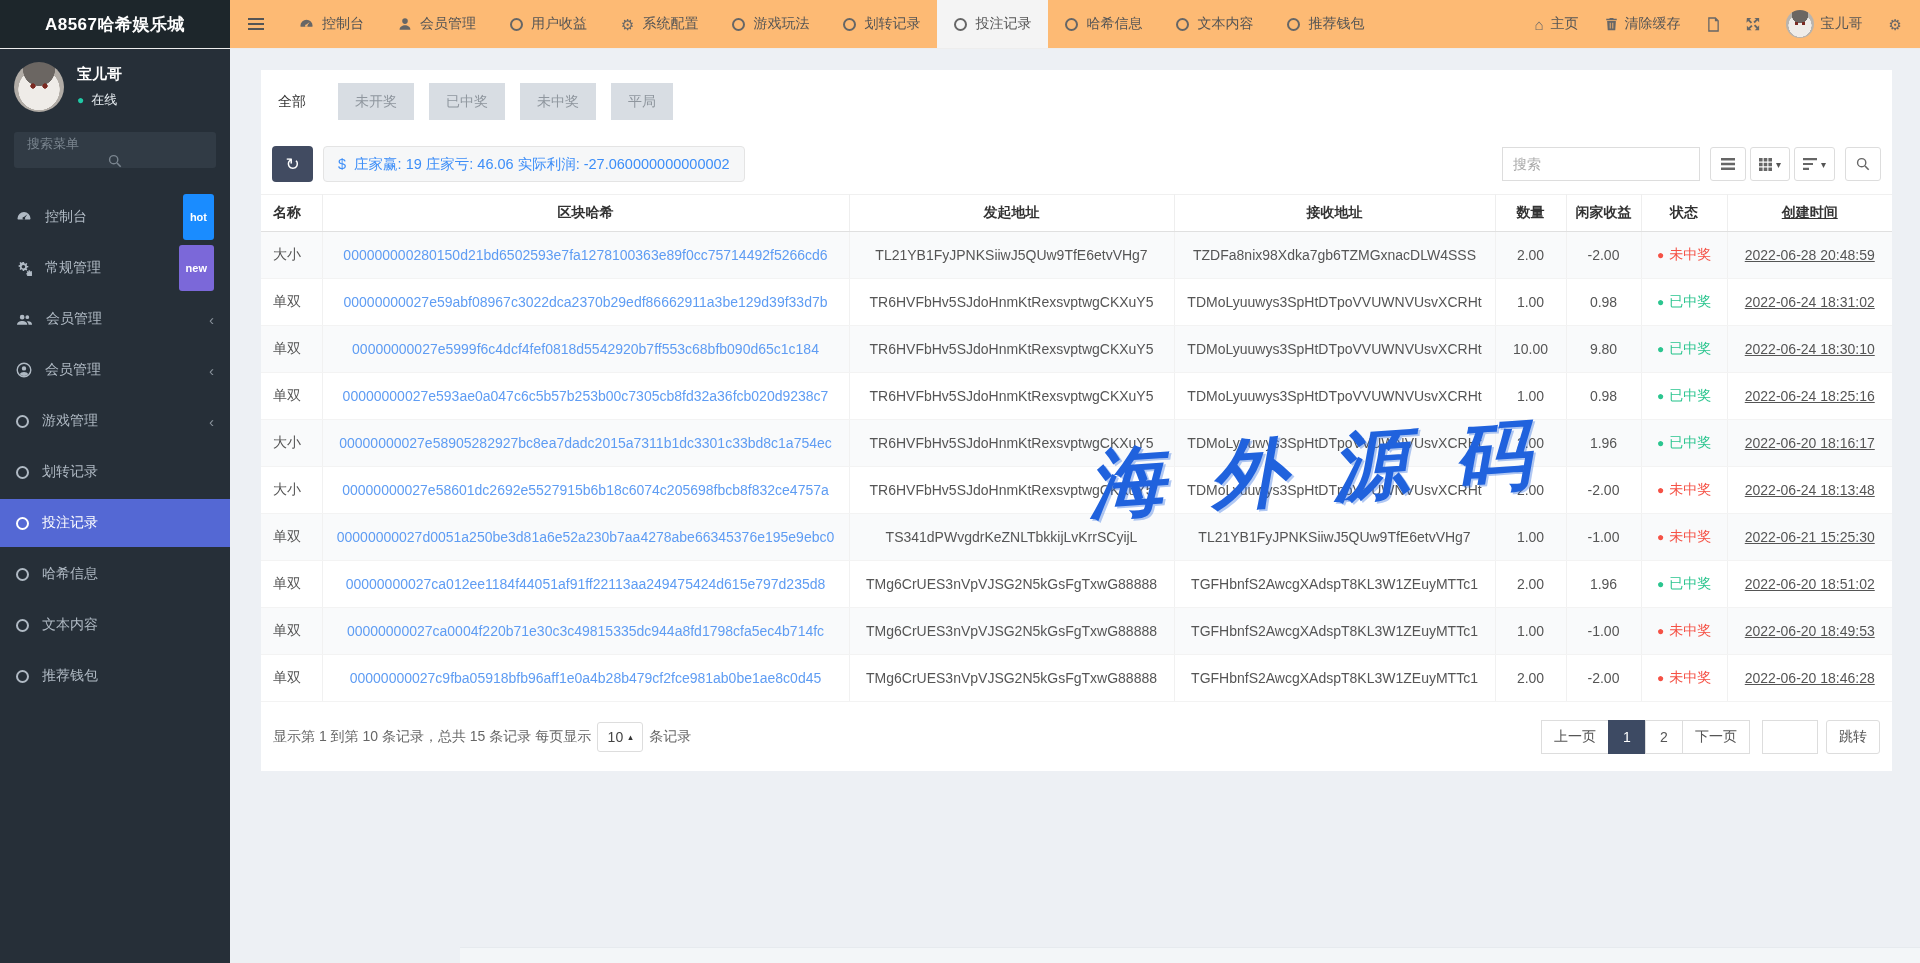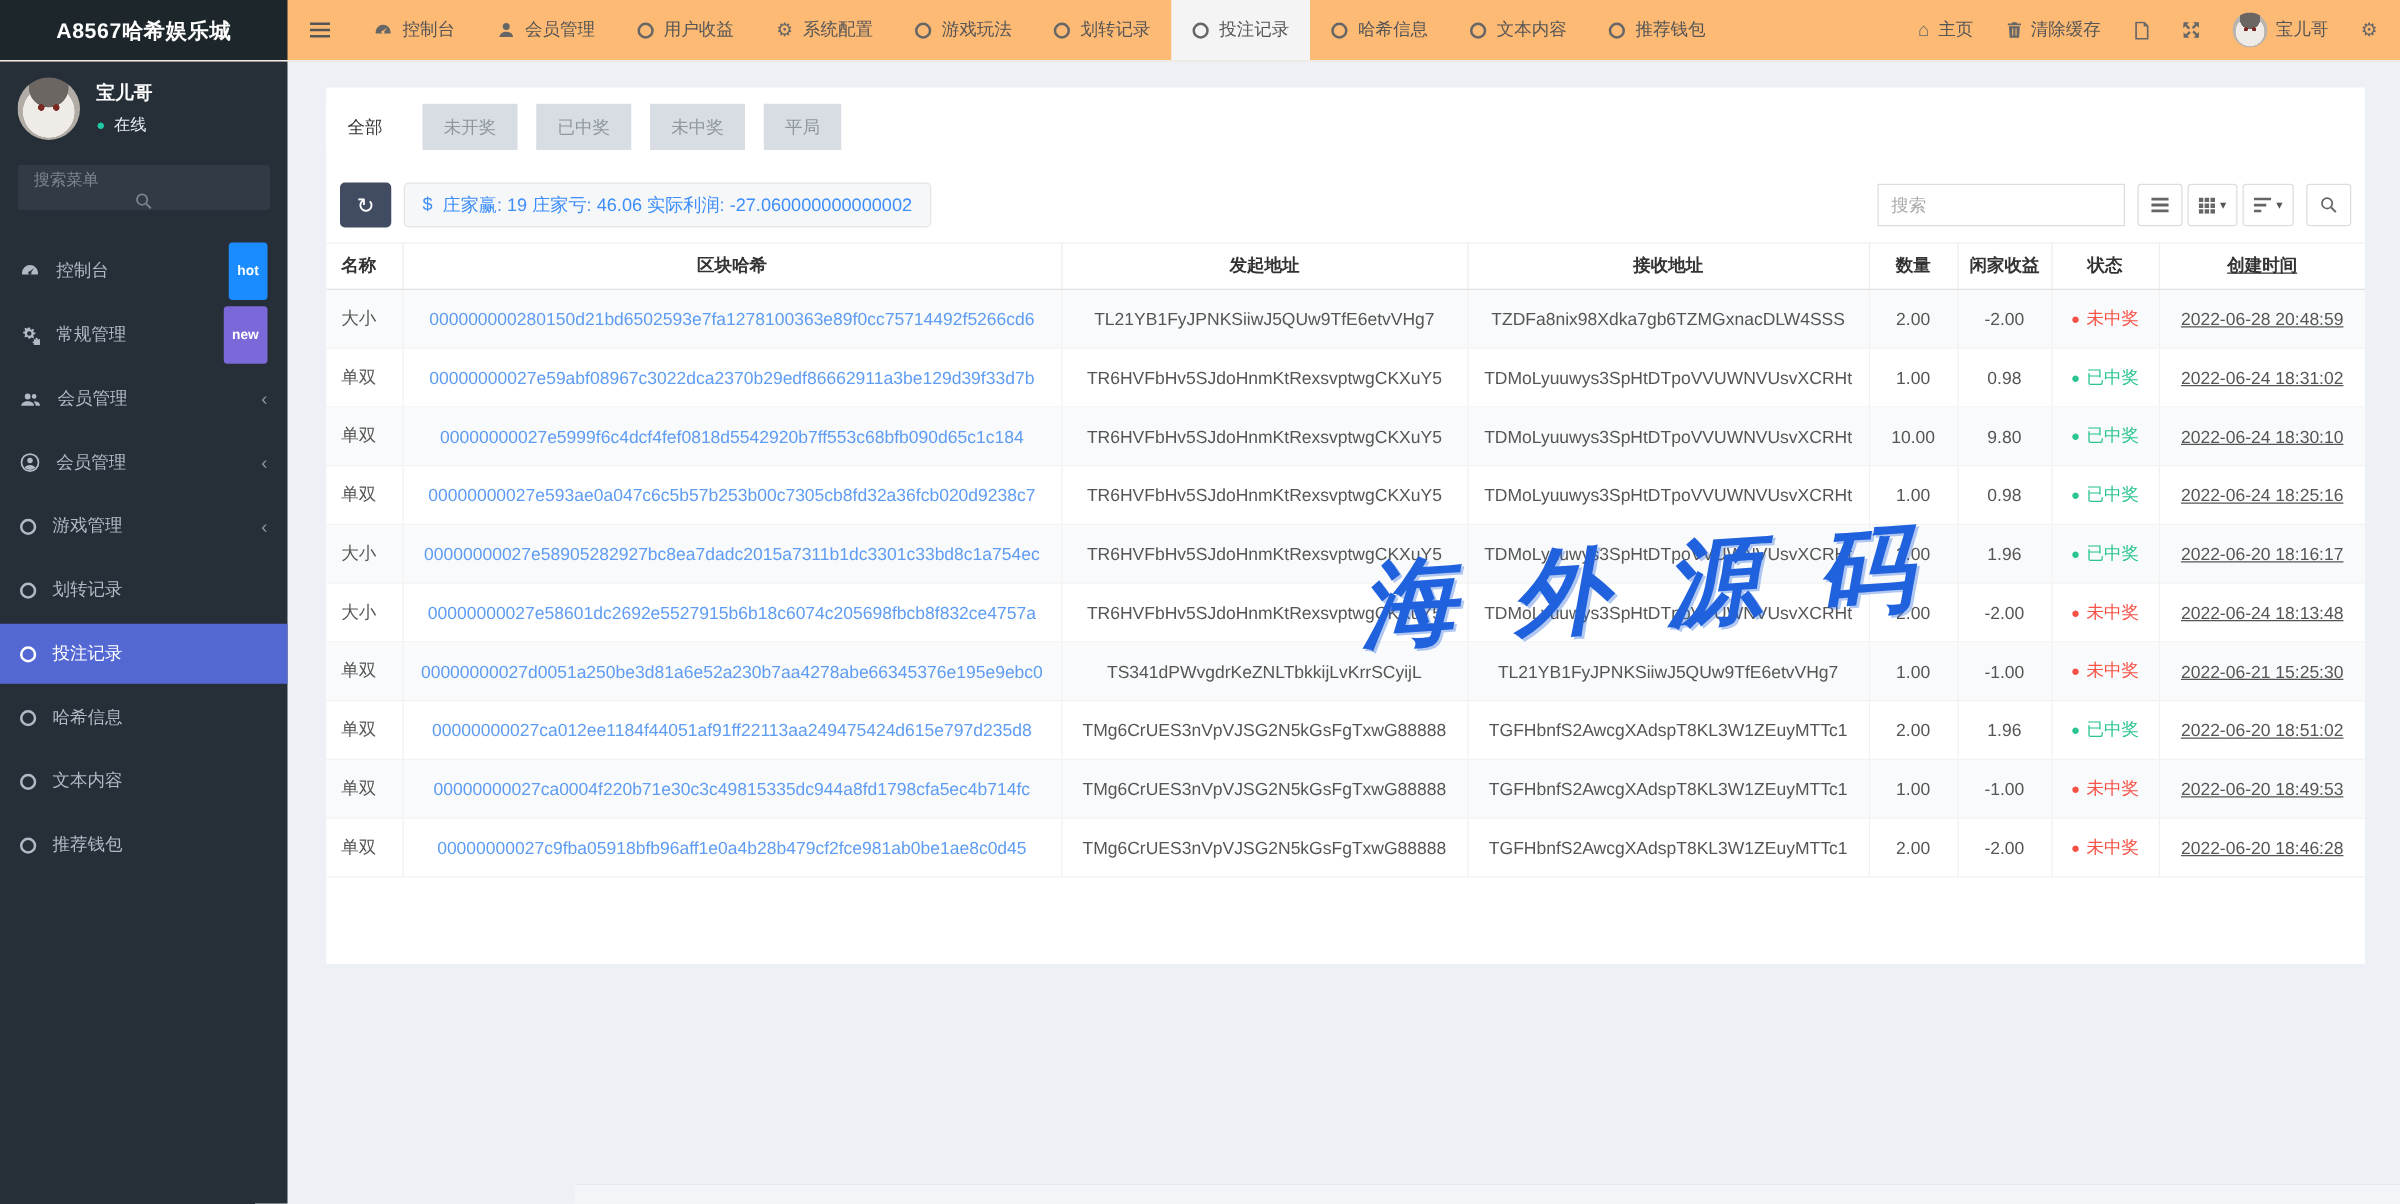--- a/index.html
+++ b/index.html
@@ -463,18 +463,36 @@
           <td>TMg6CrUES3nVpVJSG2N5kGsFgTxwG88888</td>
           <td>TGFHbnfS2AwcgXAdspT8KL3W1ZEuyMTTc1</td>
           <td>2.00</td>
           <td>-2.00</td>
           <td data-status="lose"><span class="st"><span class="st-dot">●</span><span>未中奖</span></span></td>
           <td>2022-06-20 18:46:28</td>
         </tr>
       </tbody>
     </table>
 
+    <div class="table-footer">
+      <div class="info-left">
+        <span>显示第 1 到第 10 条记录，总共 15 条记录 每页显示</span>
+        <div class="pp-select">
+          <span>10</span>
+          <span class="pp-caret">▴</span>
+        </div>
+        <span>条记录</span>
+      </div>
+      <div class="pager">
+        <div class="pg-item">上一页</div>
+        <div class="pg-item num active">1</div>
+        <div class="pg-item num">2</div>
+        <div class="pg-item">下一页</div>
+        <input class="jump-input" style="">
+        <button class="btn-jump">跳转</button>
+      </div>
+    </div>
 
   </div>
   <div class="bottom-strip"></div>
 </main>
 
 <div class="watermark">海外源码</div>
 
 </body></html>

